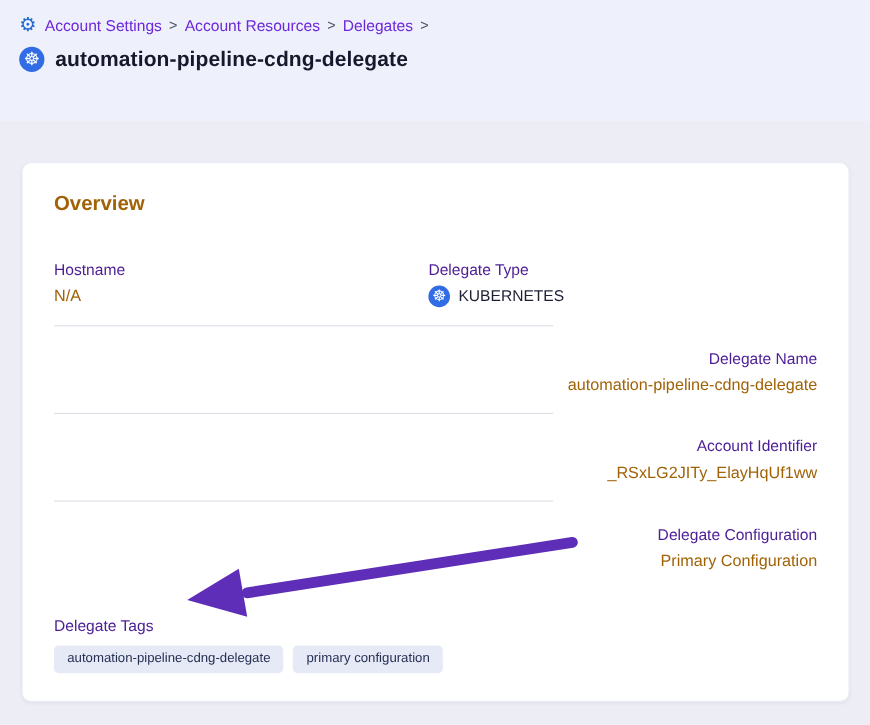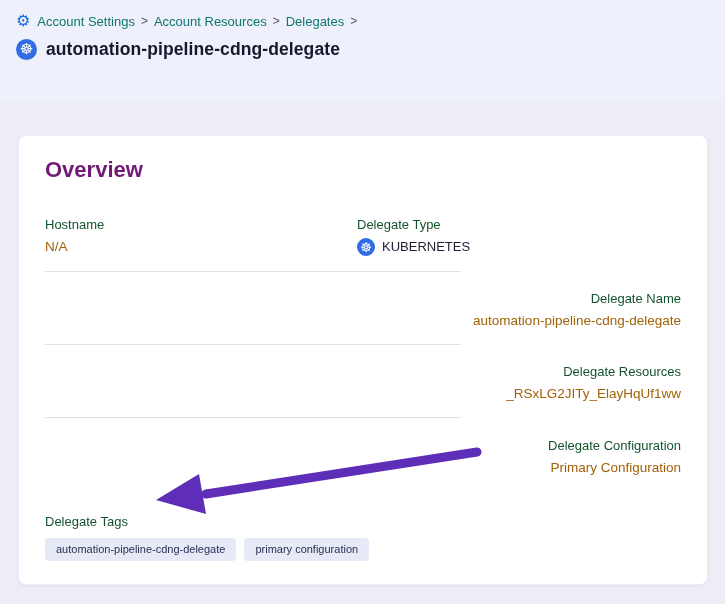--- a/index.html
+++ b/index.html
@@ -27,21 +27,21 @@
     font-size: 13px;
   }
   .crumb-gear {
     color: #1f6bd0;
     font-family: "DejaVu Sans", sans-serif;
     font-size: 16px;
     line-height: 16px;
     margin-right: 1px;
   }
   .crumb-link {
-    color: #0f766e;
+    color: #6d28d9;
     text-decoration: none;
     cursor: pointer;
   }
   .crumb-sep { color: #4e5468; font-size: 12px; }
 
   .title-row {
     position: absolute;
     left: 16px; top: 39px;
     display: flex;
     align-items: center;
@@ -76,29 +76,29 @@
     position: absolute;
     left: 18px; top: 135px;
     width: 690px; height: 450px;
     background: #ffffff;
     border: 1px solid #ecedf6;
     border-radius: 8px;
     box-shadow: 0 1px 3px rgba(40,41,61,.05);
     padding: 24px 26px;
   }
   .card h2 {
-    font-size: 22px;
+    font-size: 17px;
     font-weight: 700;
-    color: #701a75;
+    color: #a16207;
     line-height: 20px;
     margin-bottom: 37px;
   }
   .field-label {
     font-size: 13px;
-    color: #14532d;
+    color: #4c1d95;
     line-height: 16px;
     margin-bottom: 5px;
   }
   .field-value {
     font-size: 13.5px;
     color: #a16207;
     line-height: 17px;
   }
   .row-two-col { display: flex; }
   .col-left { width: 312px; }
@@ -181,21 +181,21 @@
   </div>
   <div class="divider"></div>
 
   <div class="field-block">
     <div class="field-label">Delegate Name</div>
     <div class="field-value">automation-pipeline-cdng-delegate</div>
   </div>
   <div class="divider"></div>
 
   <div class="field-block">
-    <div class="field-label">Delegate Resources</div>
+    <div class="field-label">Account Identifier</div>
     <div class="field-value">_RSxLG2JITy_ElayHqUf1ww</div>
   </div>
   <div class="divider"></div>
 
   <div class="field-block cfg">
     <div class="field-label">Delegate Configuration</div>
     <div class="field-value">Primary Configuration</div>
   </div>
 
   <div class="tags-block">

